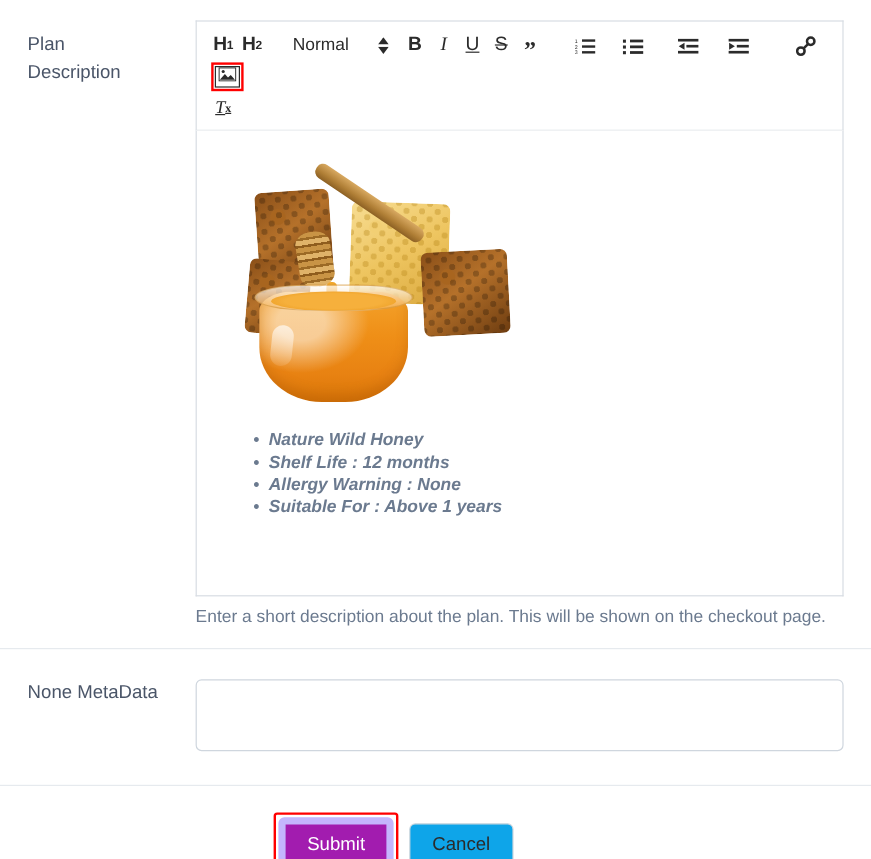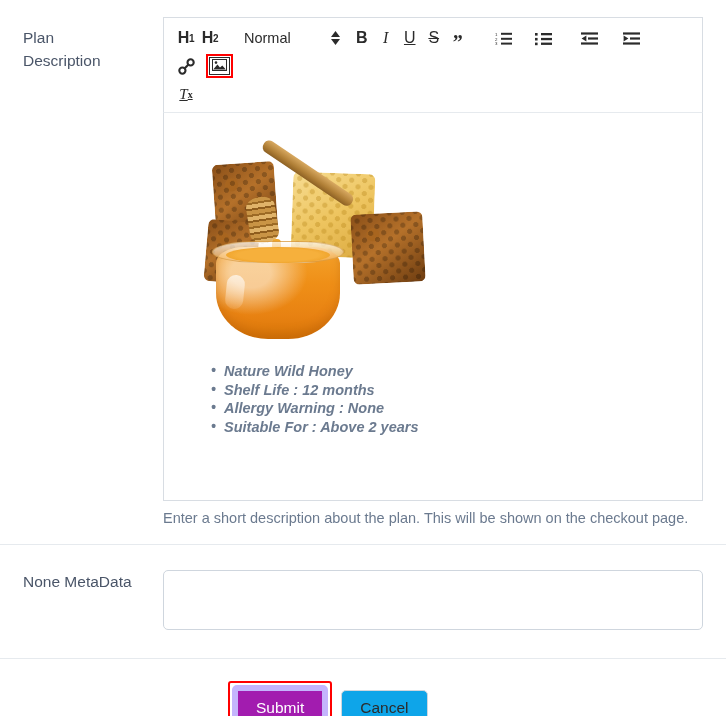--- a/index.html
+++ b/index.html
@@ -58,21 +58,21 @@
   .tbtn.strike { font-size: 16px; text-decoration: line-through; }
   .tbtn.quote  { font-size: 20px; font-weight: 700; font-family:"Liberation Serif", serif; line-height: 10px; padding-top:8px;}
   .tbtn.clearfmt {
     font-size: 15px; font-style: italic; text-decoration: underline;
     font-family: "Liberation Serif", serif;
   }
   .tbtn.clearfmt sub { font-size: 10px; font-style: normal; font-weight: 700; text-decoration:none;}
   .tbtn svg { display: block; }
 
   .picker {
-    display: inline-flex; align-items: center; gap: 40px;
+    display: inline-flex; align-items: center; gap: 24px;
     margin: 0 10px 0 22px; cursor: pointer;
   }
   .picker-label { font-size: 14.5px; color: #2b2b2b; }
   .picker-arrows {
     display: inline-flex; flex-direction: column; gap: 2px; line-height: 0;
   }
   .gap-1 { width: 22px; }
   .gap-2 { width: 16px; }
   .gap-3 { width: 22px; }
   .gap-4 { width: 18px; }
@@ -399,21 +399,21 @@
           <div class="jar"></div>
           <div class="jar-rim"></div>
           <div class="jar-surface"></div>
           <div class="jar-gloss"></div>
         </div>
 
         <ul class="desc-list">
           <li>Nature Wild Honey</li>
           <li>Shelf Life : 12 months</li>
           <li>Allergy Warning : None</li>
-          <li>Suitable For : Above 2 years</li>
+          <li>Suitable For : Above 1 years</li>
         </ul>
       </div>
 
       <div class="help-text">Enter a short description about the plan. This will be shown on the checkout page.</div>
     </div>
   </div>
 
   <div style="height:18px"></div>
   <div class="divider"></div>
 

